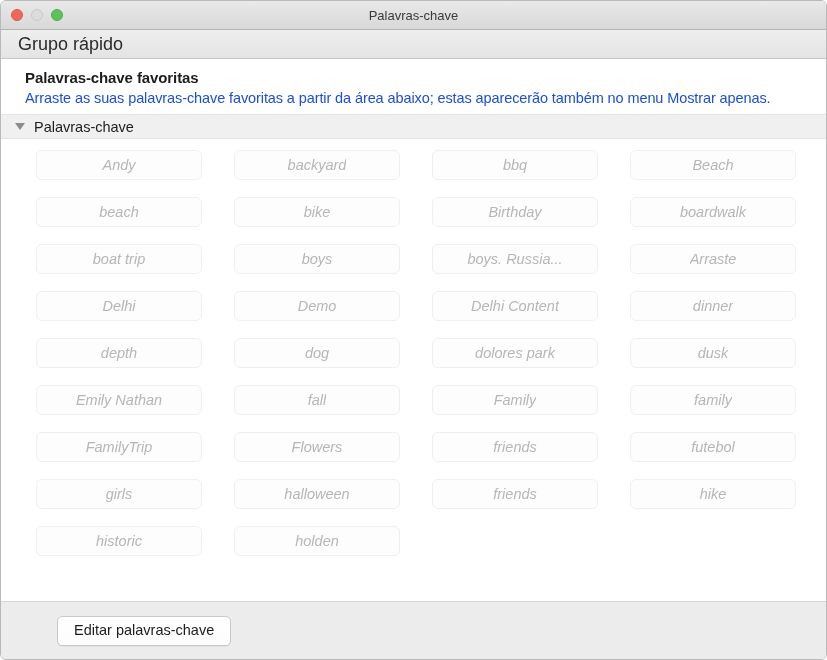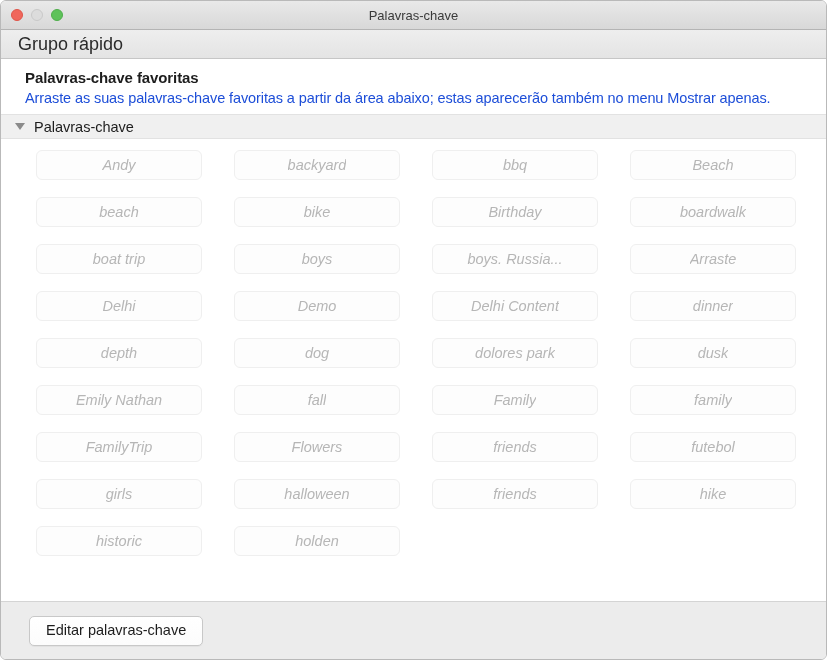--- a/index.html
+++ b/index.html
@@ -177,20 +177,21 @@
     font-size: 14.5px;
     color: #1d1d1d;
     background: linear-gradient(to bottom, #ffffff 0%, #fcfcfc 100%);
     border: 1px solid #c8c8c8;
     border-radius: 5px;
     padding: 5px 16px 6px 16px;
     height: 30px;
     box-sizing: border-box;
     cursor: default;
     box-shadow: 0 1px 0 rgba(0,0,0,0.04);
+    margin-left: 28px;
   }
 </style>
 </head>
 <body>
 
 <div class="window">
 
   <div class="titlebar">
     <div class="traffic">
       <div class="light close"></div>

